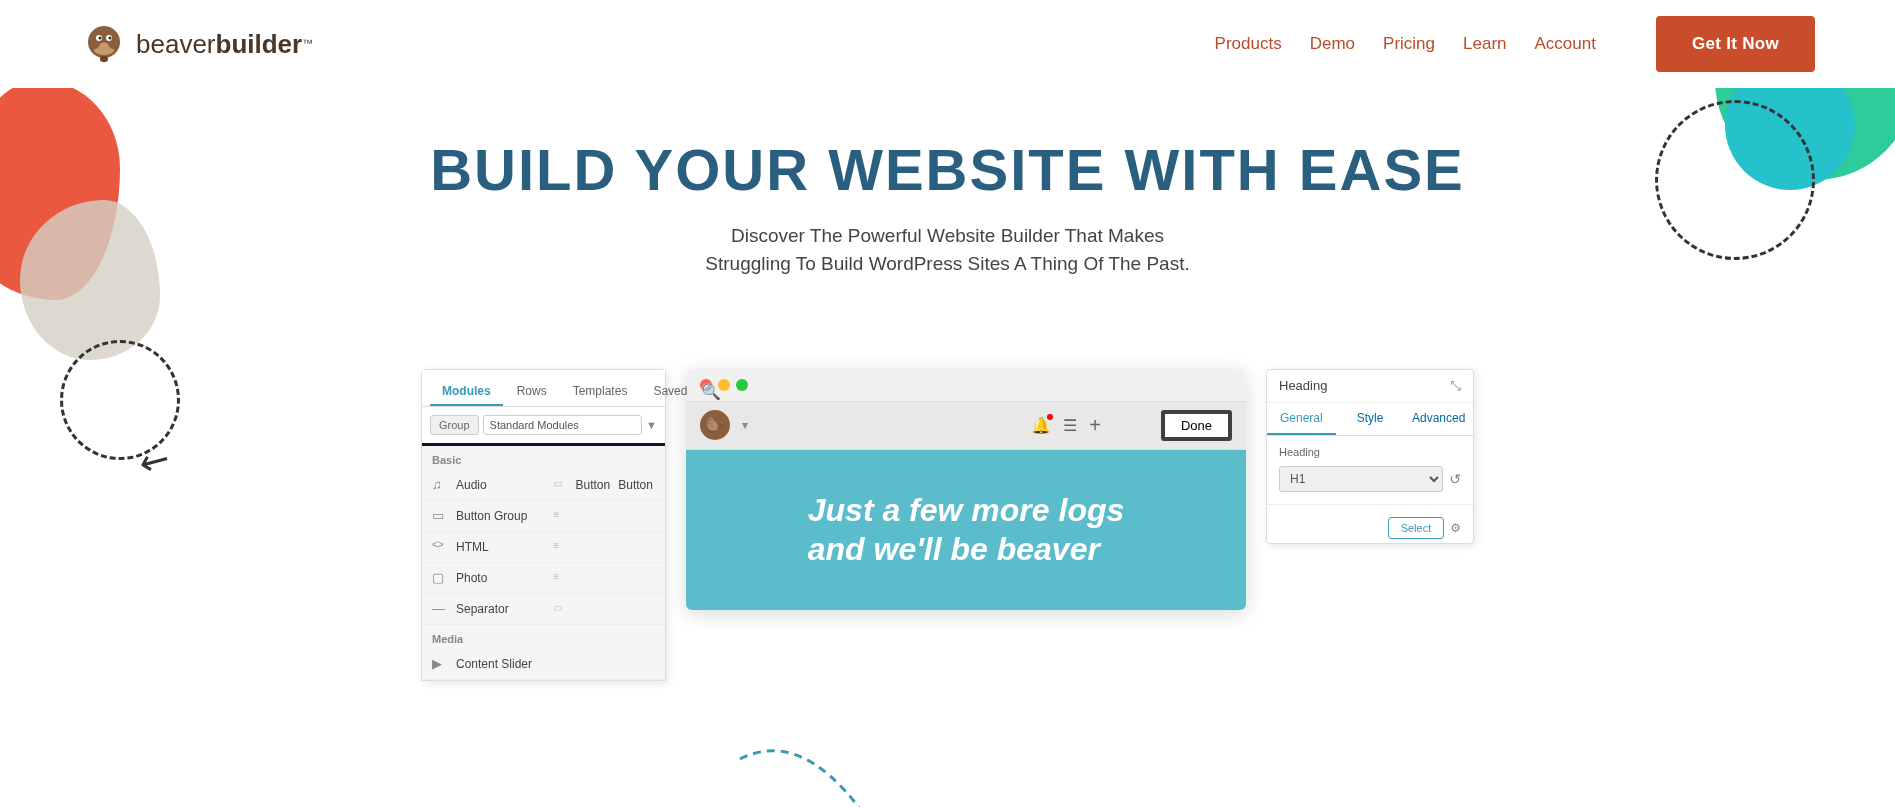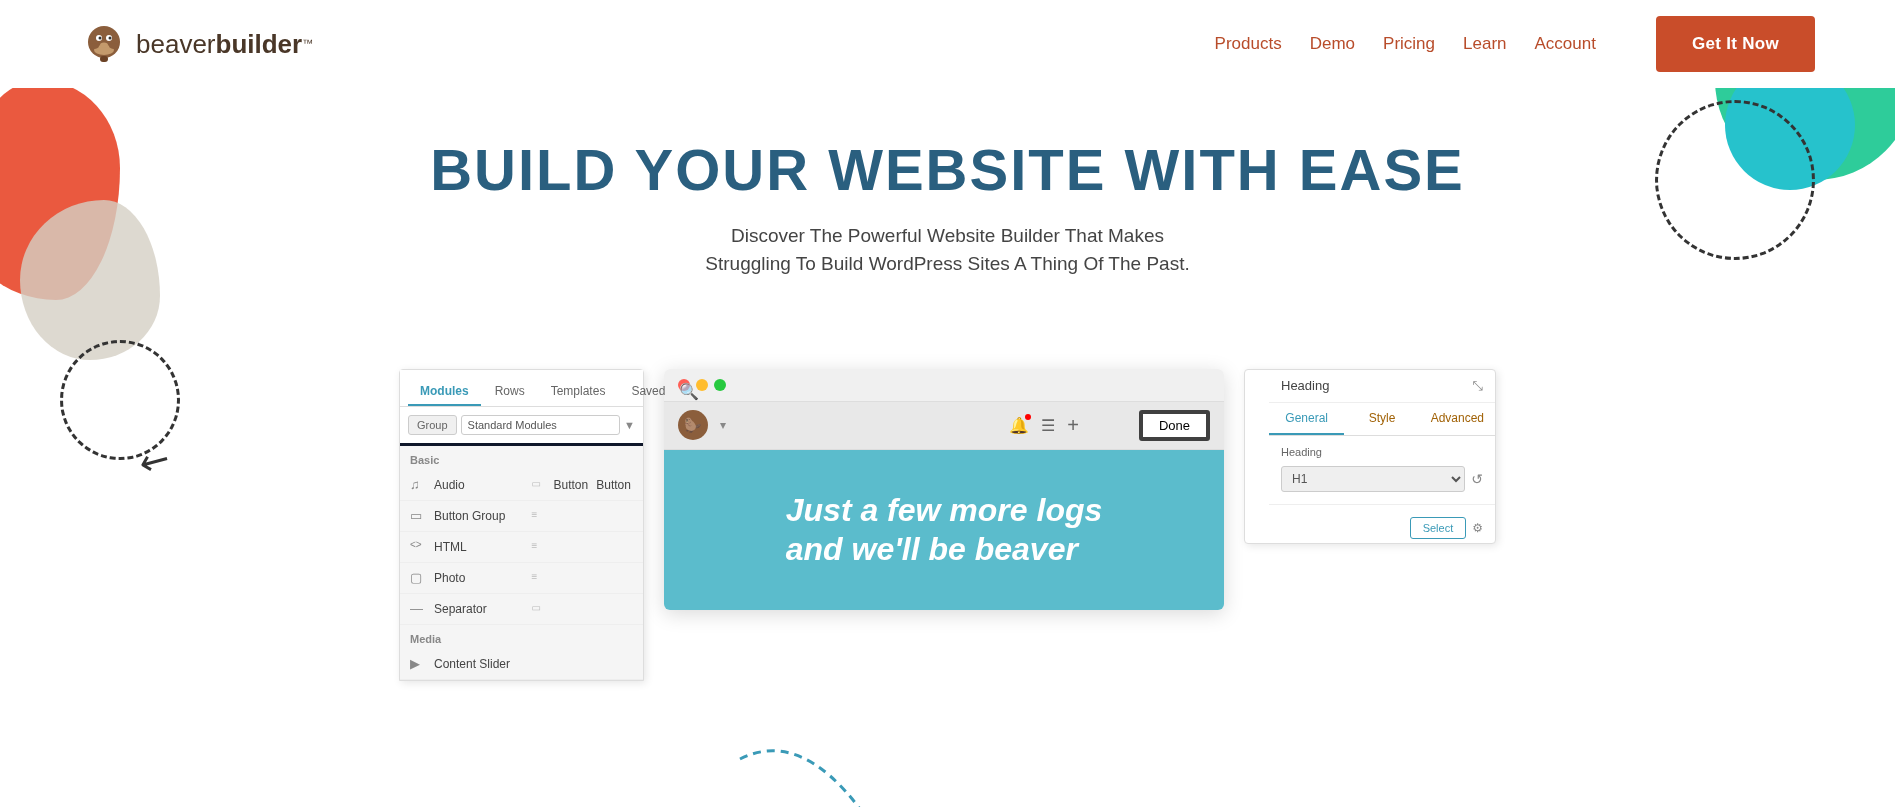--- a/index.html
+++ b/index.html
@@ -367,46 +367,45 @@
       z-index: 15;
       left: 700px;
       top: 380px;
     }
 
     
     .heading-panel {
       background: #fff;
       border: 1px solid #ddd;
       border-radius: 4px;
-      width: 252px;
+      width: 208px;
       font-size: 12px;
       box-shadow: 2px 2px 8px rgba(0,0,0,0.1);
       margin-left: 20px;
       z-index: 6;
-      padding-left: 24px;
     }
     .heading-panel-title {
       display: flex;
       align-items: center;
       justify-content: space-between;
       padding: 8px 12px;
       border-bottom: 1px solid #eee;
       font-size: 13px;
       color: #444;
     }
     .heading-tabs {
       display: flex;
       border-bottom: 1px solid #ddd;
     }
     .heading-tab {
       flex: 1;
       text-align: center;
       padding: 8px 4px;
       font-size: 12px;
-      color: #a16207;
+      color: #0369a1;
       cursor: pointer;
       border-bottom: 2px solid transparent;
     }
     .heading-tab.active {
       color: #3a9ab7;
       border-bottom: 2px solid #3a9ab7;
     }
     .heading-field-label {
       padding: 10px 12px 4px;
       font-size: 11px;

